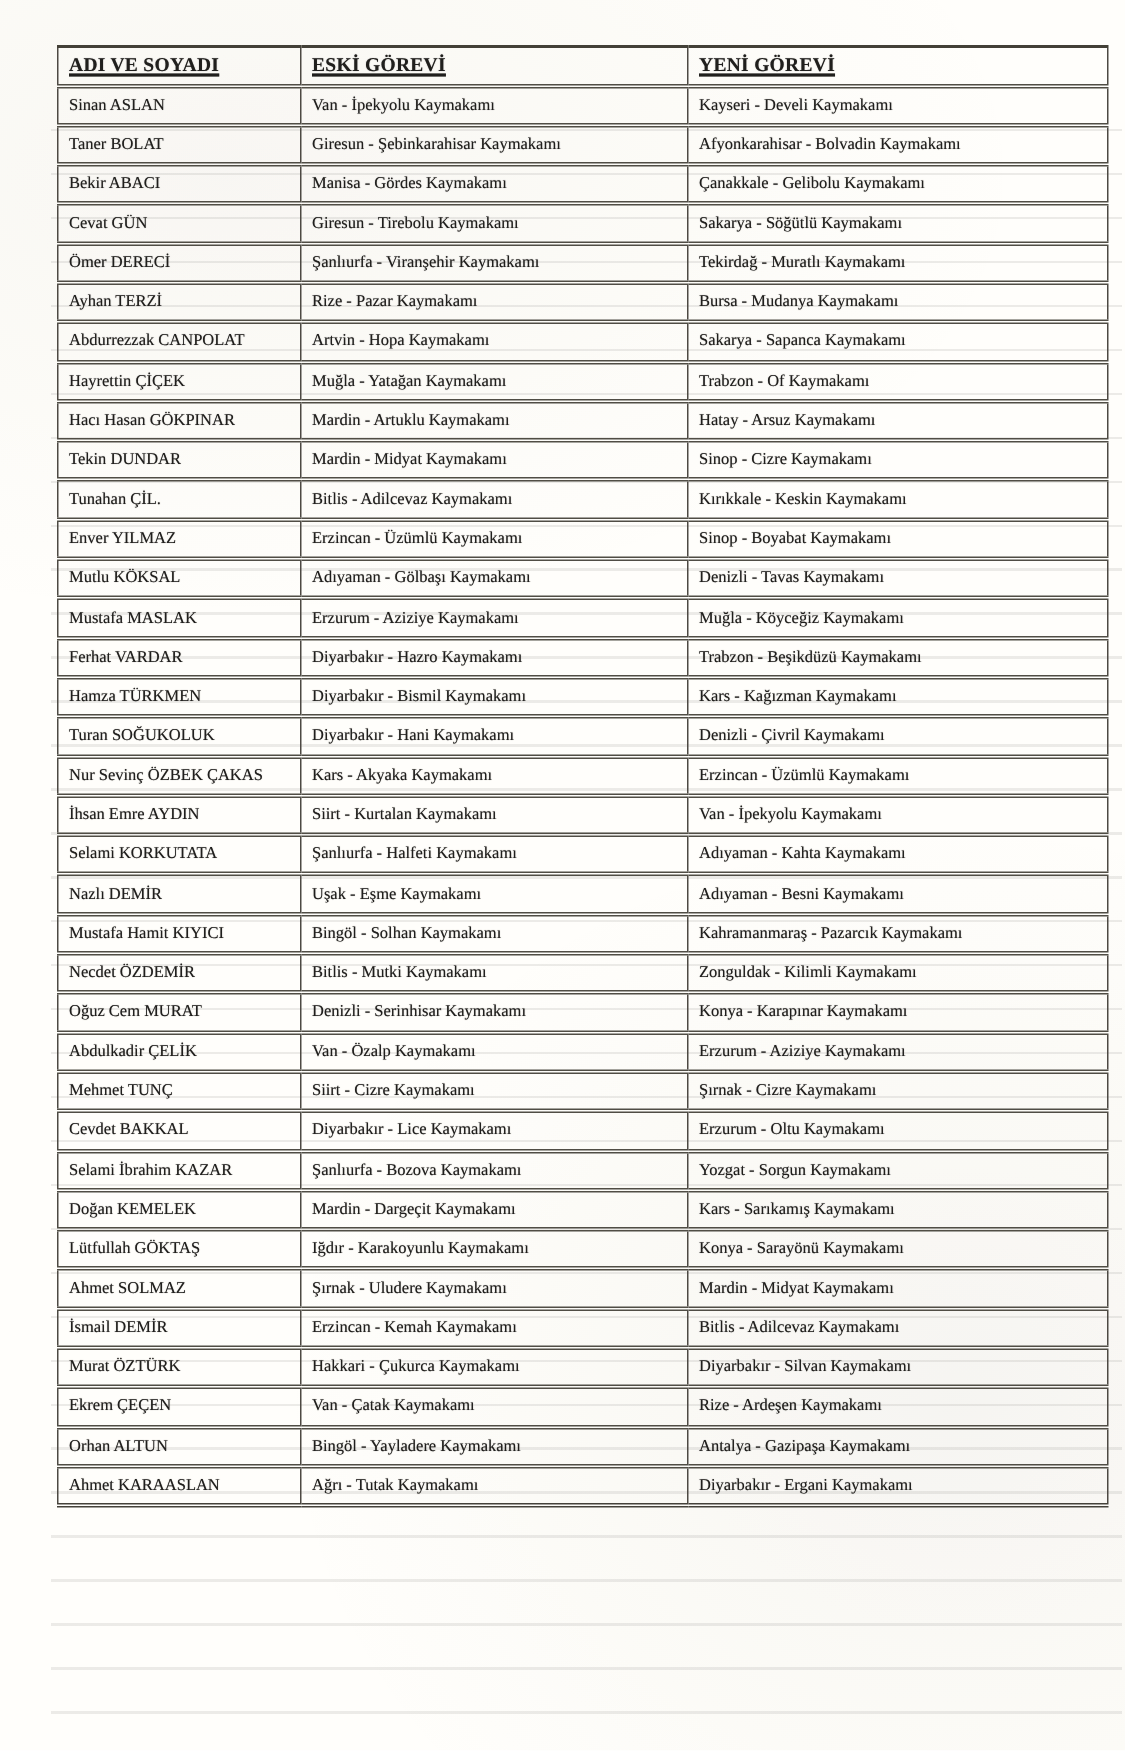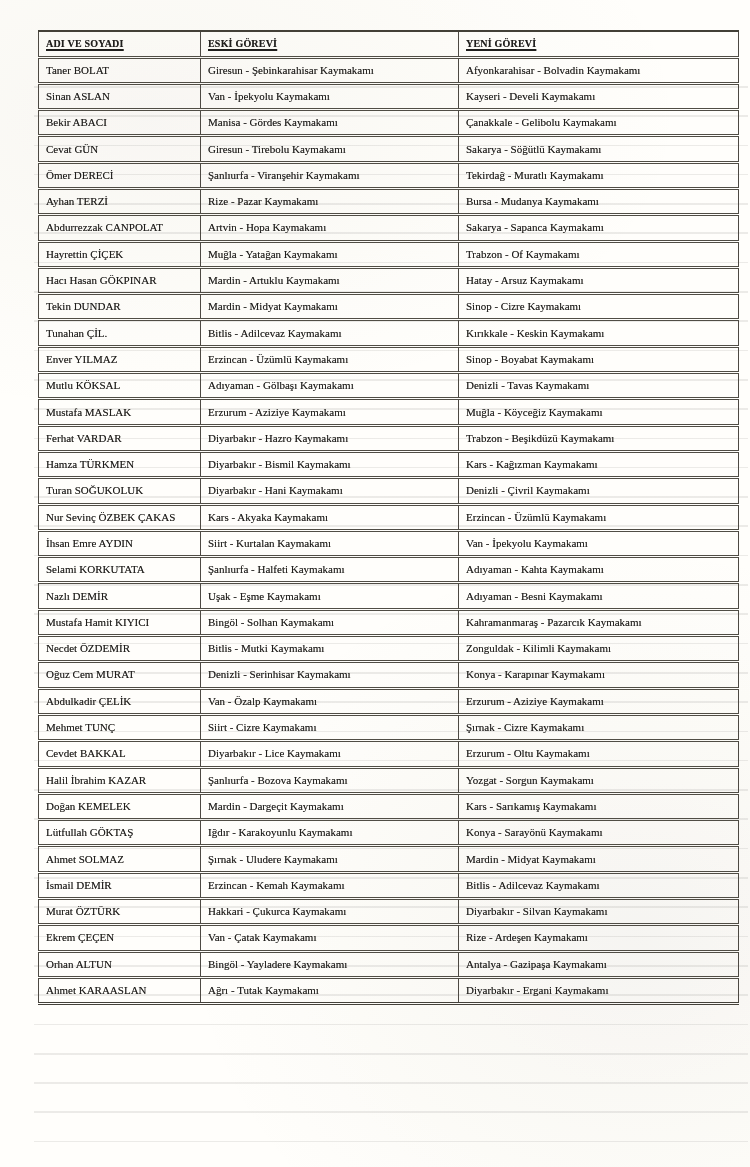--- a/index.html
+++ b/index.html
@@ -52,21 +52,21 @@
     text-align: left;
     vertical-align: middle;
     white-space: nowrap;
     overflow: hidden;
     color: #232220;
     text-shadow: 0 0 0.6px rgba(45,42,38,0.55);
   }
 
   .assignments th {
     height: 26px;
-    font-size: 10px;
+    font-size: 13px;
     font-weight: bold;
     letter-spacing: 0.2px;
     border-top: 2px solid #454239;
   }
   .assignments th .hdr-underline {
     text-decoration: underline;
     text-underline-offset: 2px;
     text-decoration-thickness: 1.5px;
   }
 
@@ -96,30 +96,30 @@
         <th>
           <span class="hdr-underline">ESKİ GÖREVİ</span>
         </th>
         <th>
           <span class="hdr-underline">YENİ GÖREVİ</span>
         </th>
       </tr>
     </thead>
     <tbody>
         <tr>
+          <td>Sinan ASLAN</td>
+          <td>Van - İpekyolu Kaymakamı</td>
+          <td>Kayseri - Develi Kaymakamı</td>
+        </tr>
+        <tr>
           <td>Taner BOLAT</td>
           <td>Giresun - Şebinkarahisar Kaymakamı</td>
           <td>Afyonkarahisar - Bolvadin Kaymakamı</td>
         </tr>
         <tr>
-          <td>Sinan ASLAN</td>
-          <td>Van - İpekyolu Kaymakamı</td>
-          <td>Kayseri - Develi Kaymakamı</td>
-        </tr>
-        <tr>
           <td>Bekir ABACI</td>
           <td>Manisa - Gördes Kaymakamı</td>
           <td>Çanakkale - Gelibolu Kaymakamı</td>
         </tr>
         <tr>
           <td>Cevat GÜN</td>
           <td>Giresun - Tirebolu Kaymakamı</td>
           <td>Sakarya - Söğütlü Kaymakamı</td>
         </tr>
         <tr>
@@ -231,21 +231,21 @@
           <td>Mehmet TUNÇ</td>
           <td>Siirt - Cizre Kaymakamı</td>
           <td>Şırnak - Cizre Kaymakamı</td>
         </tr>
         <tr>
           <td>Cevdet BAKKAL</td>
           <td>Diyarbakır - Lice Kaymakamı</td>
           <td>Erzurum - Oltu Kaymakamı</td>
         </tr>
         <tr>
-          <td>Halil İbrahim KAZAR</td>
+          <td>Selami İbrahim KAZAR</td>
           <td>Şanlıurfa - Bozova Kaymakamı</td>
           <td>Yozgat - Sorgun Kaymakamı</td>
         </tr>
         <tr>
           <td>Doğan KEMELEK</td>
           <td>Mardin - Dargeçit Kaymakamı</td>
           <td>Kars - Sarıkamış Kaymakamı</td>
         </tr>
         <tr>
           <td>Lütfullah GÖKTAŞ</td>

